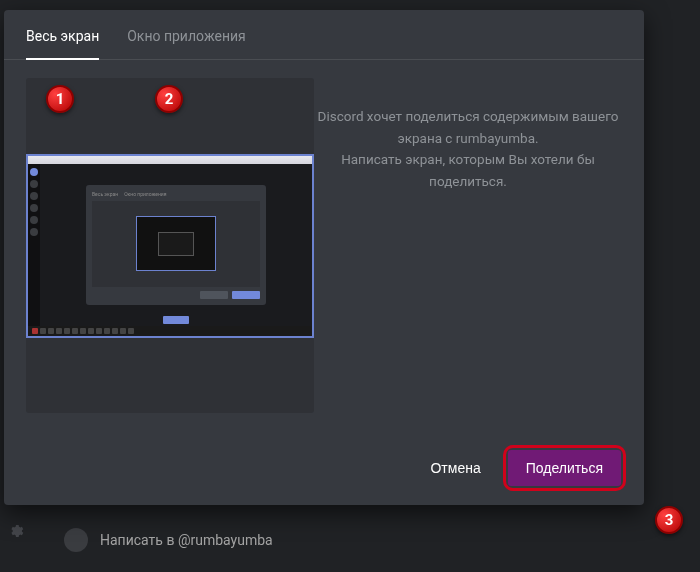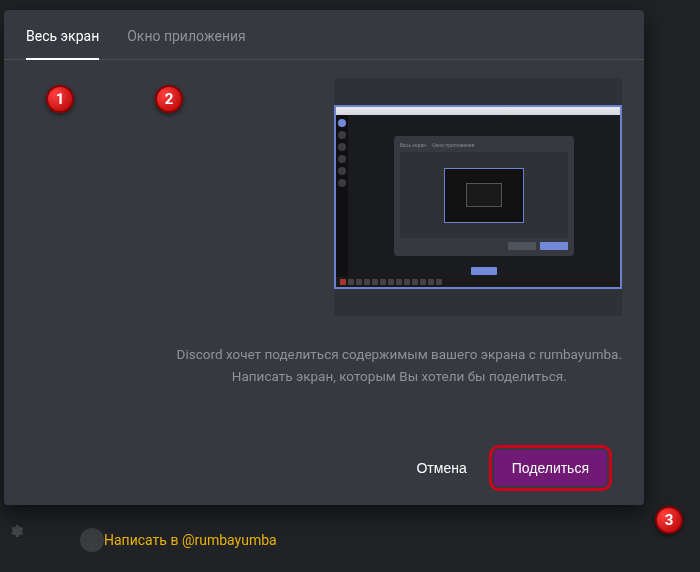--- a/index.html
+++ b/index.html
@@ -20,21 +20,21 @@
   .tabs {
     display: flex; padding: 18px 22px 0 22px;
     border-bottom: 1px solid #4a4d52;
   }
   .tab {
     padding: 0 0 14px 0; margin-right: 28px;
     font-size: 14px; color: #8e9297; cursor: pointer;
     border-bottom: 2px solid transparent; margin-bottom: -1px;
   }
   .tab.active { color: #fff; border-bottom-color: #fff; }
-  .content { flex: 1; padding: 18px 22px; display: flex; flex-direction: column; align-items: flex-end; }
+  .content { flex: 1; padding: 18px 22px; display: flex; flex-direction: row; }
   .preview-area {
     background: #2f3136;
     flex: 0 0 238px;
     display: flex; align-items: center; justify-content: center;
     border-radius: 3px;
   }
   .screen-thumb {
     width: 288px; height: 184px;
     border: 2px solid #6c82cf;
     background: #121214; position: relative; overflow: hidden;
@@ -63,21 +63,21 @@
   .thumb-taskbar i { width:6px; height:6px; background:#444; border-radius:1px; display:block;}
   .thumb-taskbar i.red { background:#aa3333;}
   .thumb-cta { position:absolute; bottom:2px; left:50%; transform:translateX(-50%); width:26px; height:8px; background:#7289da; border-radius:1px;}
 
   .desc {
     text-align: center; color: #8e9297; font-size: 13.5px; line-height: 1.6;
     margin-top: 28px;
   }
   .footer {
     display: flex; justify-content: flex-end; align-items: center;
-    padding: 14px 32px; gap: 4px;
+    padding: 14px 18px; gap: 4px;
   }
   .btn {
     border: none; padding: 10px 18px; border-radius: 3px;
     font-size: 14px; font-weight: 500; cursor: pointer;
   }
   .btn-cancel { background: transparent; color: #fff; }
   .btn-share { background: #701a75; color: #fff; }
   .hi-share {
     border: 3px solid #d0021b; border-radius: 10px; padding: 2px;
   }
@@ -91,22 +91,22 @@
   }
   #c1 { left: 46px; top: 85px; }
   #c2 { left: 155px; top: 85px; }
   #c3 { left: 655px; top: 506px; }
 
   .bg-deco {
     position:absolute; left: 8px; top: 523px; width: 16px; height:16px;
     color:#43454a;
   }
   .bg-row {
-    position:absolute; left:80px; top:528px; display:flex; align-items:center; gap:0;
-    color:#eab308; font-size:14px;
+    position:absolute; left:64px; top:528px; display:flex; align-items:center; gap:12px;
+    color:#a3a3a3; font-size:14px;
   }
   .bg-avatar { width:24px; height:24px; border-radius:50%; background:#3a3c40;}
 </style>
 </head>
 <body>
 
 <svg class="bg-deco" viewBox="0 0 24 24" fill="currentColor">
     <path d="M12 8a4 4 0 100 8 4 4 0 000-8zm9 4a7 7 0 00-.1-1.2l2-1.6-2-3.4-2.4 1a7 7 0 00-2-1.2L16 3h-4l-.5 2.6a7 7 0 00-2 1.2l-2.4-1-2 3.4 2 1.6A7 7 0 007 12a7 7 0 00.1 1.2l-2 1.6 2 3.4 2.4-1a7 7 0 002 1.2L12 21h4l.5-2.6a7 7 0 002-1.2l2.4 1 2-3.4-2-1.6A7 7 0 0021 12z"></path>
   </svg>
 <div class="bg-row">

